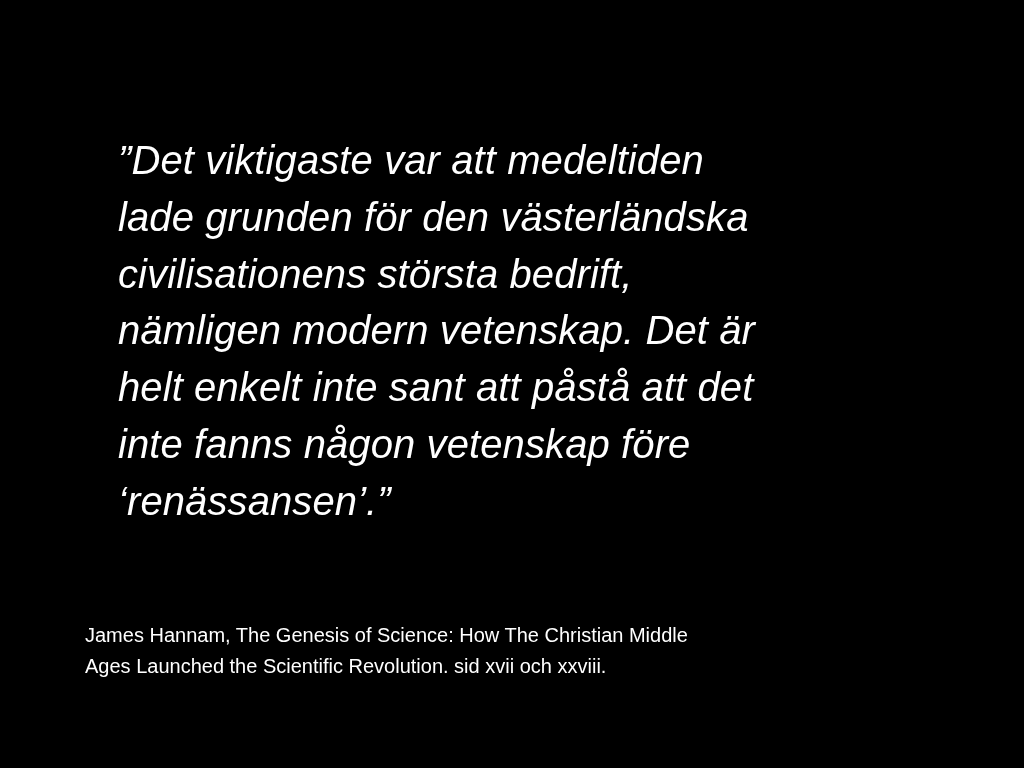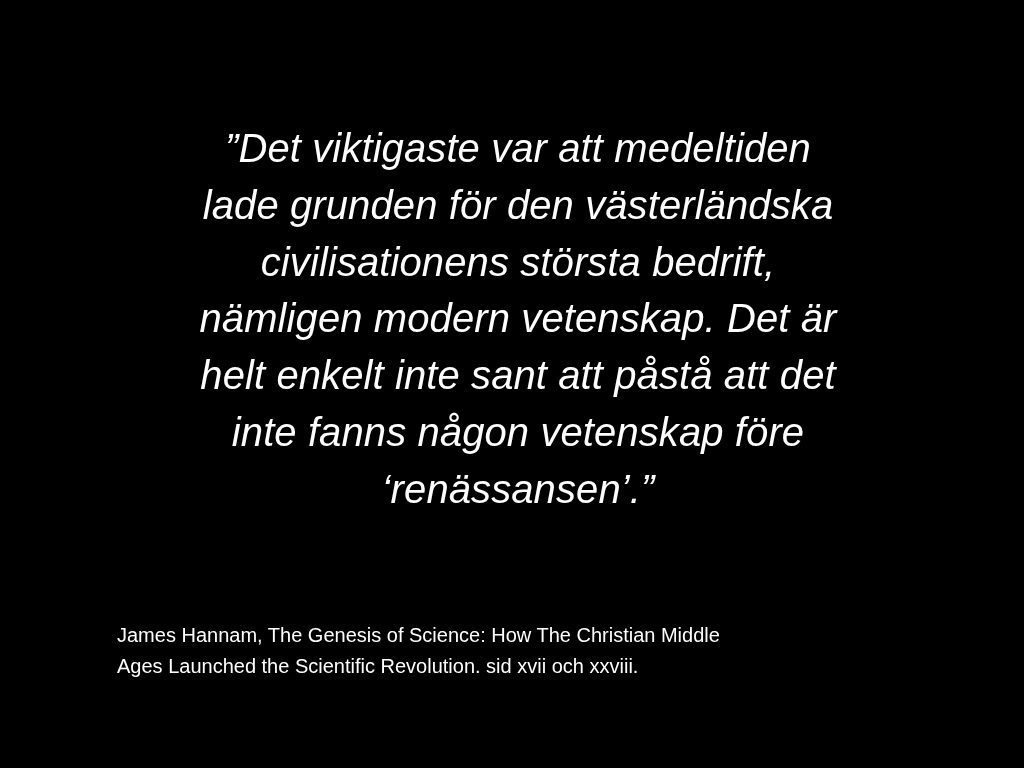--- a/index.html
+++ b/index.html
@@ -17,40 +17,38 @@
   .slide {
     position: relative;
     width: 1024px;
     height: 768px;
     background: #000000;
     box-sizing: border-box;
   }
   .quote-block {
     position: absolute;
     left: 118px;
-    top: 80px;
+    top: 92px;
     width: 800px;
-    text-align: center;
   }
   .quote-text {
     font-style: italic;
     font-size: 40px;
     line-height: 1.42;
     font-weight: 400;
     color: #ffffff;
     letter-spacing: 0.1px;
     white-space: pre-wrap;
     font-family: "Liberation Sans", sans-serif;
   }
   .source-block {
     position: absolute;
     left: 85px;
     top: 600px;
     width: 810px;
-    margin-left: 32px;
   }
   .source-text {
     font-size: 20px;
     line-height: 1.55;
     font-weight: 400;
     color: #ffffff;
     white-space: pre-wrap;
     font-family: "Liberation Sans", sans-serif;
   }
 </style>

